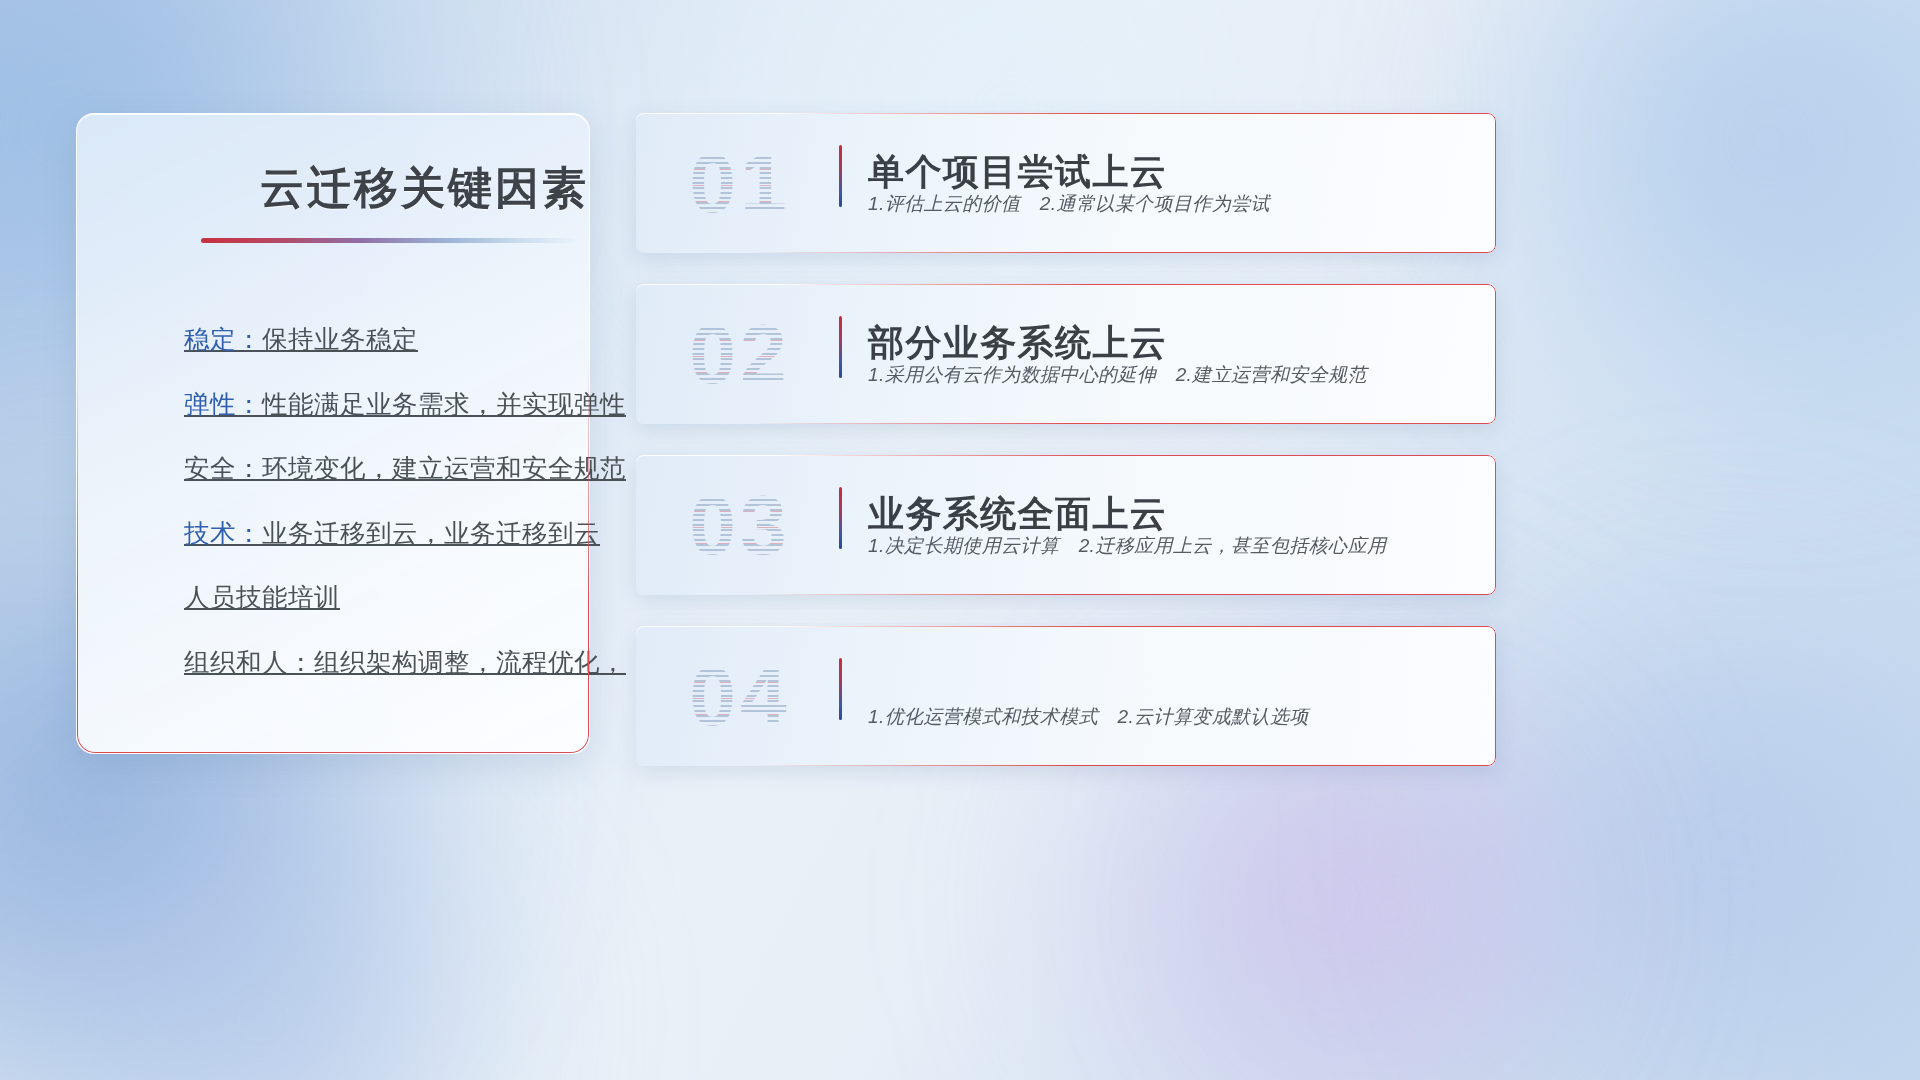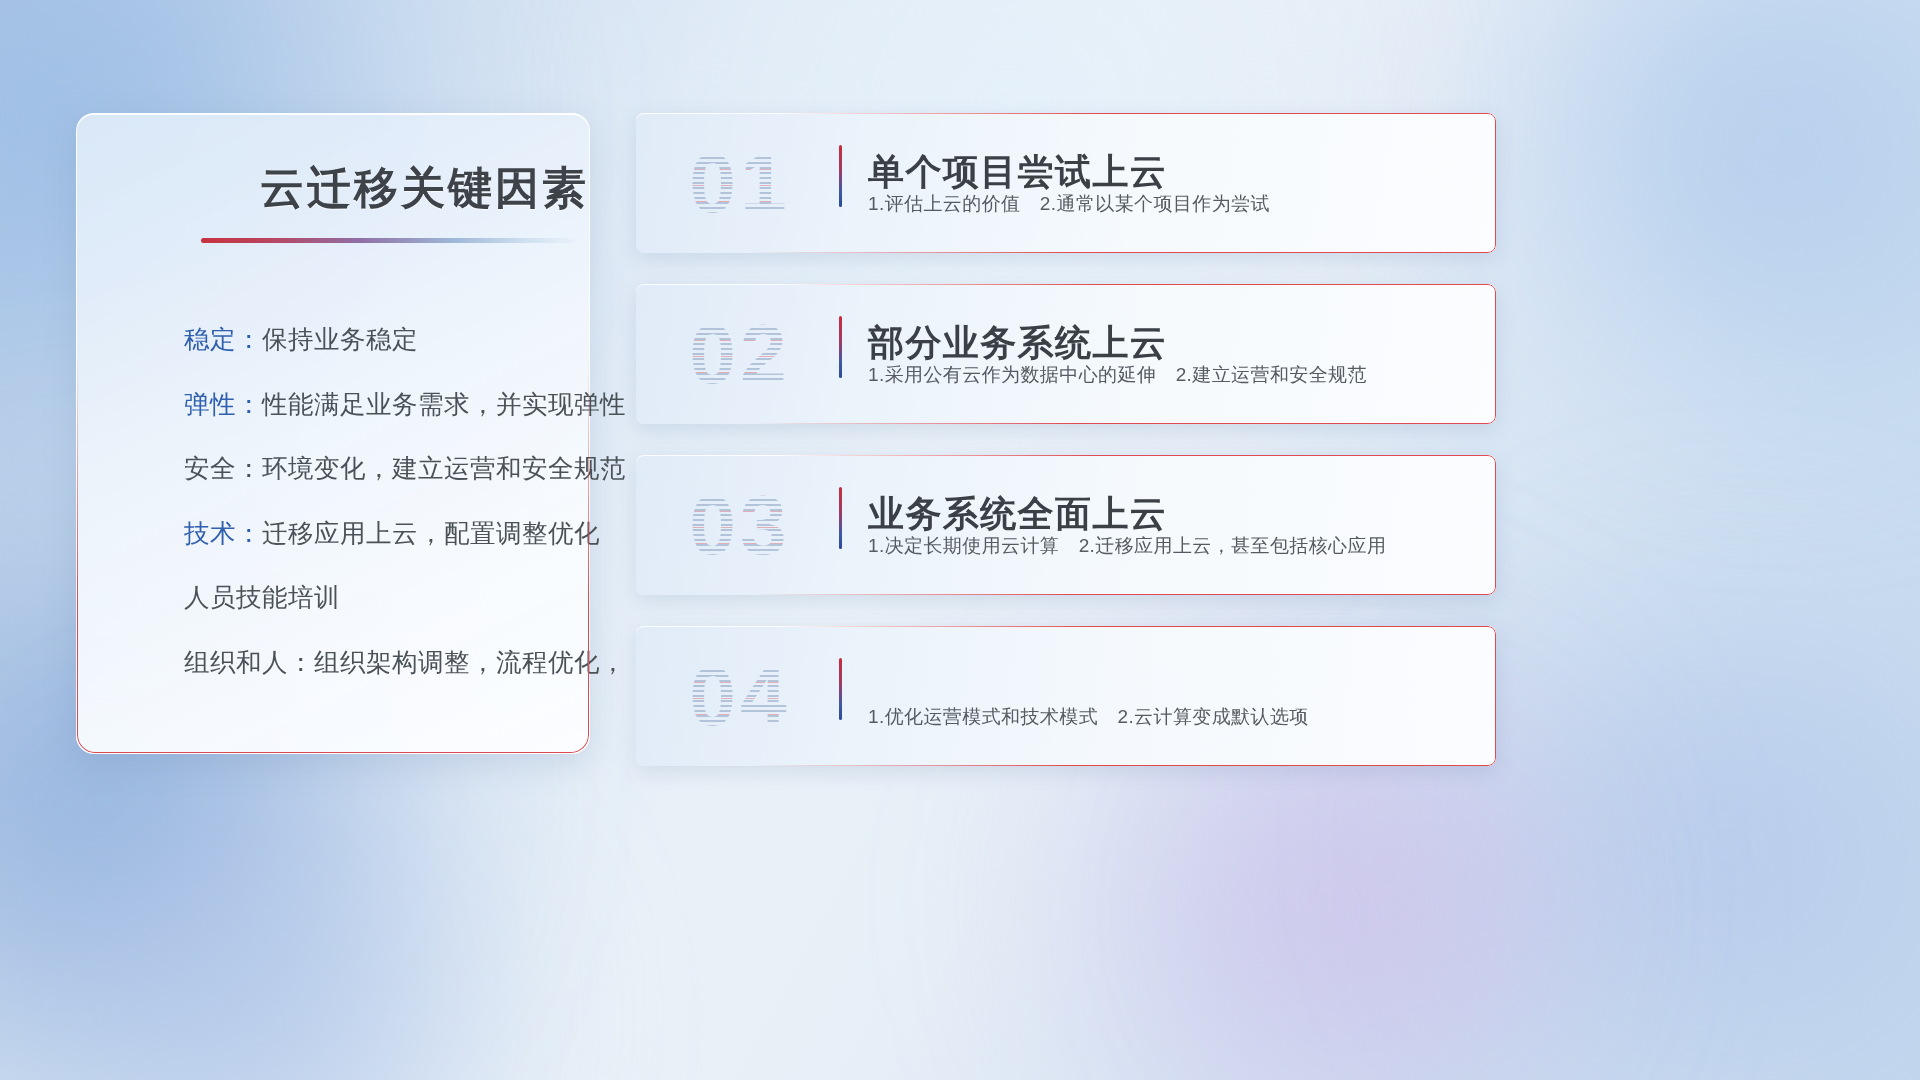--- a/index.html
+++ b/index.html
@@ -71,21 +71,21 @@
     padding-left:48px;
   }
   #panel-rule {
     position:absolute; left:124px; top:124px; width:378px; height:5px; border-radius:3px;
     background:linear-gradient(90deg,#c8323f 0%, #b8455f 18%, #8f6fa6 42%, #9db6d6 66%, #cfe0f0 86%, rgba(223,236,247,0) 100%);
   }
 
   .kv-list { position:absolute; left:107px; top:213px; right:24px; }
   .kv-row {
     font-size:25.5px; line-height:1; color:#4b5257; margin-bottom:39px;
-    white-space:nowrap; letter-spacing:.5px;
+    white-space:nowrap; letter-spacing:.5px;text-decoration:underline;
   }
   .kv-row:last-child { margin-bottom:0; }
   .kv-key { color:#2f5fae; }
   .kv-key.dark { color:#4b5257; }
   .kv-val { color:#4b5257; }
 
   
   .step-card {
     position:absolute; left:636px; width:860px; height:140px; border-radius:8px;
     background:linear-gradient(100deg,
@@ -137,21 +137,21 @@
   .step-bar {
     position:absolute; left:203px; top:32px; width:3px; height:62px; border-radius:2px;
     background:linear-gradient(to bottom,#cc2b3a 0%, #a03a63 40%, #3f58a8 75%, #2a4a9c 100%);
   }
   .step-title {
     position:absolute; left:232px; top:27px;
     font-size:36px; font-weight:700; color:#3a4046; letter-spacing:1.4px;margin-top:8px;
   }
   .step-desc {
     position:absolute; left:232px; top:78px;
-    font-size:19px; color:#555b61; letter-spacing:.4px; white-space:pre;
+    font-size:19px; color:#555b61; letter-spacing:.4px; white-space:pre;font-style:italic;
   }
 </style>
 </head>
 <body>
 
 <div id="bg">
   <div class="bg-base"></div>
   <div class="bg-blob blob-a"></div>
   <div class="bg-blob blob-b"></div>
   <div class="bg-blob blob-c"></div>
@@ -170,21 +170,21 @@
     <div class="kv-row">
       <span class="kv-key">稳定：</span><span class="kv-val">保持业务稳定</span>
     </div>
     <div class="kv-row">
       <span class="kv-key">弹性：</span><span class="kv-val">性能满足业务需求，并实现弹性</span>
     </div>
     <div class="kv-row">
       <span class="kv-key dark">安全：</span><span class="kv-val">环境变化，建立运营和安全规范</span>
     </div>
     <div class="kv-row">
-      <span class="kv-key">技术：</span><span class="kv-val">迁移应用上云，配置调整优化</span>
+      <span class="kv-key">技术：</span><span class="kv-val">业务迁移到云，业务迁移到云</span>
     </div>
     <div class="kv-row">
       <span class="kv-val">人员技能培训</span>
     </div>
     <div class="kv-row">
       <span class="kv-key dark">组织和人：</span><span class="kv-val">组织架构调整，流程优化，</span>
     </div>
   </div>
 </div>
 

